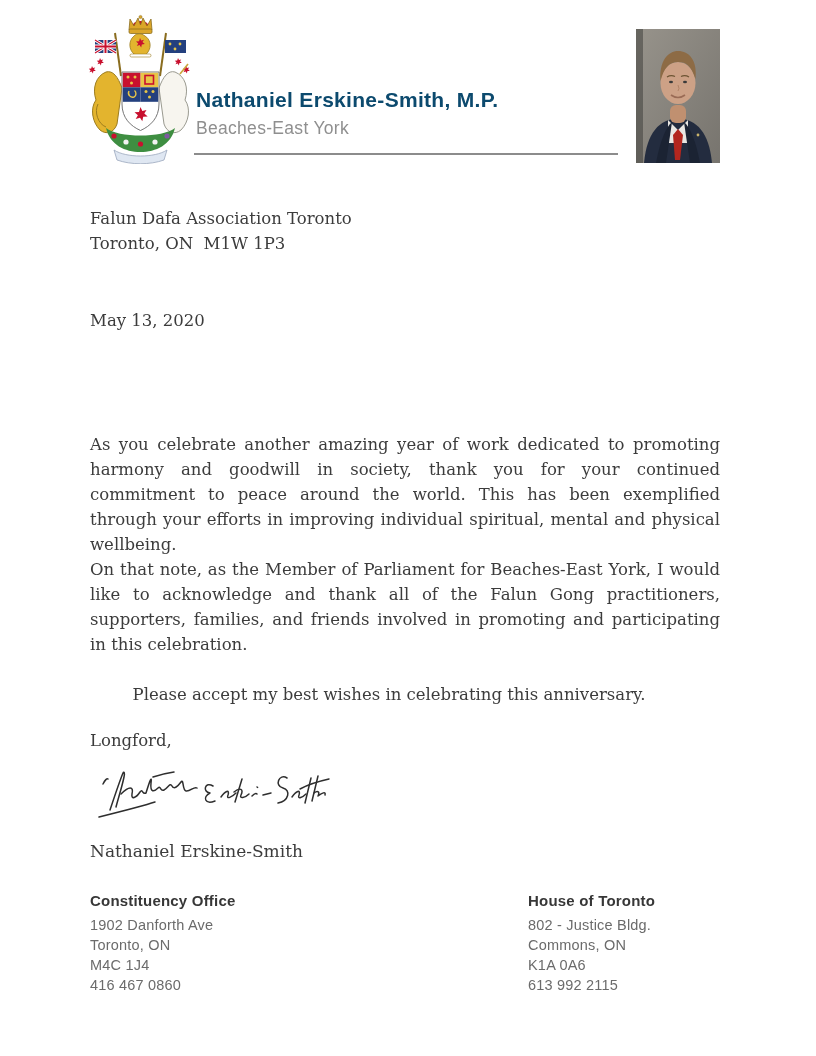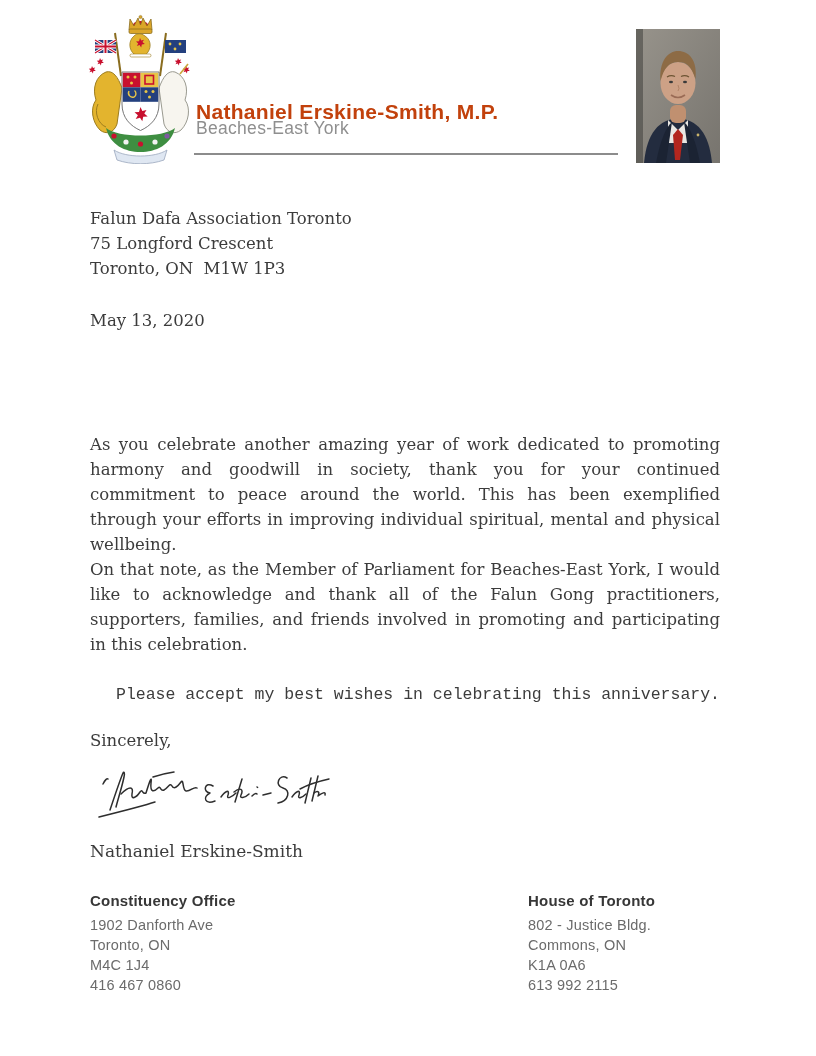--- a/index.html
+++ b/index.html
@@ -11,23 +11,23 @@
     background: #ffffff;
     font-family: "DejaVu Serif", serif;
     color: #3c3c3c;
     overflow: hidden;
   }
   .abs { position: absolute; }
 
   
   .coat-of-arms { left: 84px; top: 14px; width: 113px; height: 150px; }
   .mp-name {
-    left: 196px; top: 100px;
+    left: 196px; top: 88px;
     font-family: "Liberation Sans", sans-serif;
-    font-size: 21px; font-weight: bold; color: #c2410c;
+    font-size: 21px; font-weight: bold; color: #0c4a6e;
     letter-spacing: 0.3px;
   }
   .mp-riding {
     left: 196px; top: 118px;
     font-family: "Liberation Sans", sans-serif;
     font-size: 17.5px; font-weight: normal; color: #8f8f8f;
     letter-spacing: 0.3px;
   }
   .header-rule {
     left: 194px; top: 153px; width: 424px; height: 2px;
@@ -37,21 +37,21 @@
 
   
   .letter-text { font-size: 16.5px; line-height: 25px; color: #3c3c3c; }
   .recipient { left: 90px; top: 206px; width: 630px; }
   .recipient div { white-space: pre-wrap; }
   .date-line { left: 90px; top: 308px; text-align: right; }
   .para { width: 630px; text-align: justify; }
   .para-1 { left: 90px; top: 357px; }
   .para-2 { left: 90px; top: 432px; }
   .para-3 { left: 90px; top: 557px; }
-  .para-4 { left: 90px; top: 682px; text-align: right; font-family: Liberation Mono, monospace; }
+  .para-4 { left: 74px; top: 682px; text-align: center; }
   .closing { left: 90px; top: 728px; }
   .signature { left: 95px; top: 764px; width: 240px; height: 58px; }
   .signer-name { left: 90px; top: 839px; font-size: 17px; }
 
   
   .footer-col {
     top: 891px;
     font-family: "Liberation Sans", sans-serif;
     font-size: 14.5px; line-height: 20px; color: #6b6b6b;
     letter-spacing: 0.2px;
@@ -165,31 +165,30 @@
     <ellipse cx="35" cy="53" rx="2" ry="1.3" fill="#3a3a3a"></ellipse>
     <ellipse cx="49" cy="53" rx="2" ry="1.3" fill="#3a3a3a"></ellipse>
     <path d="M31 48 q4 -2.5 8 -0.5 M45 47.5 q4 -2 8 0.5" stroke="#6d5433" stroke-width="1.3" fill="none"></path>
     <path d="M35 66 q7 5 14 0" stroke="#9a6b55" stroke-width="1.6" fill="none"></path>
     <path d="M42 56 q2 4 0 6" stroke="#b28468" stroke-width="1" fill="none"></path>
     <circle cx="62" cy="106" r="1.4" fill="#c9b36a"></circle>
   </svg>
 
   <div class="abs recipient letter-text">
     <div>Falun Dafa Association Toronto</div>
-    <div>75 Longford Crescent</div>
     <div>Toronto, ON  M1W 1P3</div>
   </div>
 
   <div class="abs date-line letter-text">May 13, 2020</div>
 
   <div class="abs para para-2 letter-text">As you celebrate another amazing year of work dedicated to promoting harmony and goodwill in society, thank you for your continued commitment to peace around the world. This has been exemplified through your efforts in improving individual spiritual, mental and physical wellbeing.</div>
   <div class="abs para para-3 letter-text">On that note, as the Member of Parliament for Beaches-East York, I would like to acknowledge and thank all of the Falun Gong practitioners, supporters, families, and friends involved in promoting and participating in this celebration.</div>
   <div class="abs para para-4 letter-text">Please accept my best wishes in celebrating this anniversary.</div>
 
-  <div class="abs closing letter-text">Sincerely,</div>
+  <div class="abs closing letter-text">Longford,</div>
 
   <svg class="abs signature" viewBox="0 0 240 58" xmlns="http://www.w3.org/2000/svg">
     <g fill="none" stroke="#2e2e2e" stroke-width="1.5" stroke-linecap="round" stroke-linejoin="round">
       <path d="M8 20 C10 16 12 14 13 15"></path>
       <path d="M15 46 C19 34 25 16 28 9 C29 7 30 9 29 13 C27 23 23 35 21 43"></path>
       <path d="M4 53 C28 47 48 42 60 38"></path>
       <path d="M26 30 C34 22 39 22 37 30 C36 36 41 34 45 28 C48 24 47 31 51 29 C55 16 57 11 56 19 C55 29 59 28 63 24 C66 21 65 28 69 26 C73 24 75 18 77 22 C79 26 83 22 86 18 C89 14 87 26 91 27 C95 28 99 22 102 24"></path>
       <path d="M58 13 C64 11 72 9 79 8"></path>
       <path d="M118 22 C110 17 107 28 115 29 C107 33 110 41 120 37"></path>
       <path d="M126 33 C130 27 135 25 133 31 C131 36 137 33 141 29"></path>

